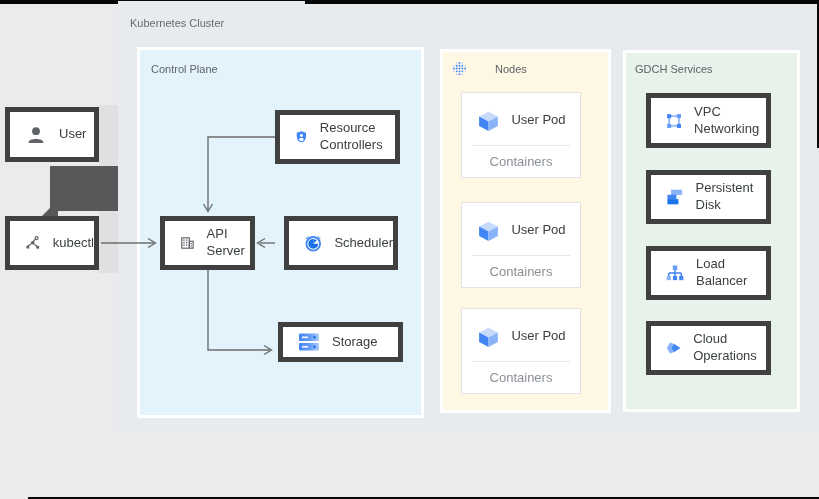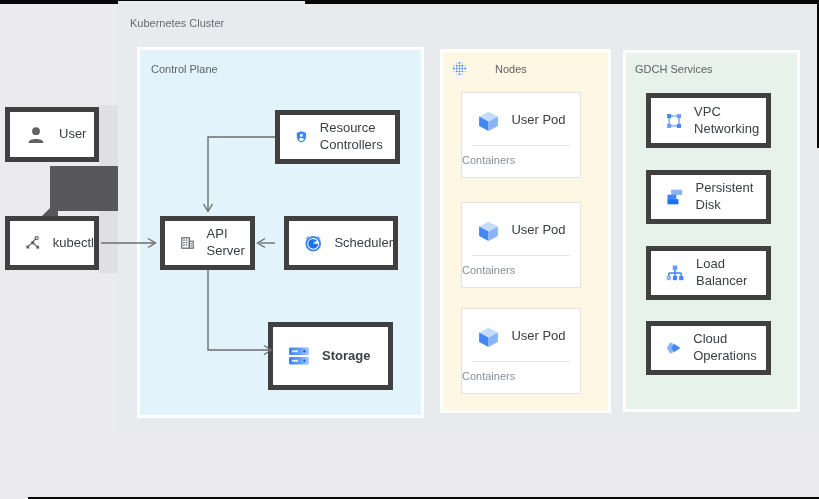--- a/index.html
+++ b/index.html
@@ -15,21 +15,21 @@
   .box-label{font-size:13px;line-height:1.3;color:#3b4043;}
   .wrap{max-width:80px;}
   .wrap-sm{max-width:50px;}
   .panel-frame{position:absolute;background:#fff;padding:3px;box-sizing:border-box;}
   .panel-int{position:relative;width:100%;height:100%;}
   .panel-label{position:absolute;left:11px;top:11px;font-size:11px;color:#5f6368;}
   .pod{position:absolute;background:#fff;border:1px solid #e2e2e2;box-sizing:border-box;
        display:flex;flex-direction:column;}
   .pod-row{display:flex;align-items:center;justify-content:center;gap:10px;margin-top:15px;}
   .pod-div{border-top:1px solid #e6e6e6;margin:12px 10px 0 10px;}
-  .pod-sub{text-align:left;font-size:11px;color:#8a9096;margin-top:8px;}
+  .pod-sub{text-align:center;font-size:13px;color:#8a9096;margin-top:8px;}
   .hdr-row{position:absolute;left:10px;top:9px;display:flex;align-items:center;gap:28px;}
   svg{display:block;}
 </style>
 </head>
 <body>
 
 <div class="stage">
 
   <div class="outer-container"></div>
   <div class="cluster-label">Kubernetes Cluster</div>
@@ -100,21 +100,21 @@
     <svg width="24" height="24" viewBox="0 0 24 24">
       <path d="M3.6,7.2 L6.8,4.4" stroke="#8ab4f8" stroke-width="2" fill="none"></path>
       <path d="M20.4,7.2 L17.2,4.4" stroke="#8ab4f8" stroke-width="2" fill="none"></path>
       <circle cx="12" cy="13" r="8" fill="#fff" stroke="#4285f4" stroke-width="2.2"></circle>
       <path d="M12,13 L12,7.2 A5.8,5.8 0 1,0 17.8,13 Z" fill="#1a73e8"></path>
       <path d="M12,13 L12,7.2 A5.8,5.8 0 0,1 16.2,9 Z" fill="#1a73e8"></path>
     </svg>
     <span class="box-label">Scheduler</span>
   </div>
 
-  <div class="node-box" style="left:268px;top:322px;width:125px;height:68px;font-weight:bold;">
+  <div class="node-box" style="left:278px;top:322px;width:125px;height:40px;">
     <svg width="24" height="24" viewBox="0 0 24 24">
       <defs>
         <linearGradient id="stg" x1="0" y1="0" x2="1" y2="0">
           <stop offset="0" stop-color="#4285f4"></stop>
             <stop offset="0.55" stop-color="#669df6"></stop>
             <stop offset="1" stop-color="#aecbfa"></stop>
         </linearGradient>
       </defs>
       <rect x="2" y="3.5" width="20" height="7.5" rx="1" fill="url(#stg)"></rect>
       <rect x="2" y="13" width="20" height="7.5" rx="1" fill="url(#stg)"></rect>

